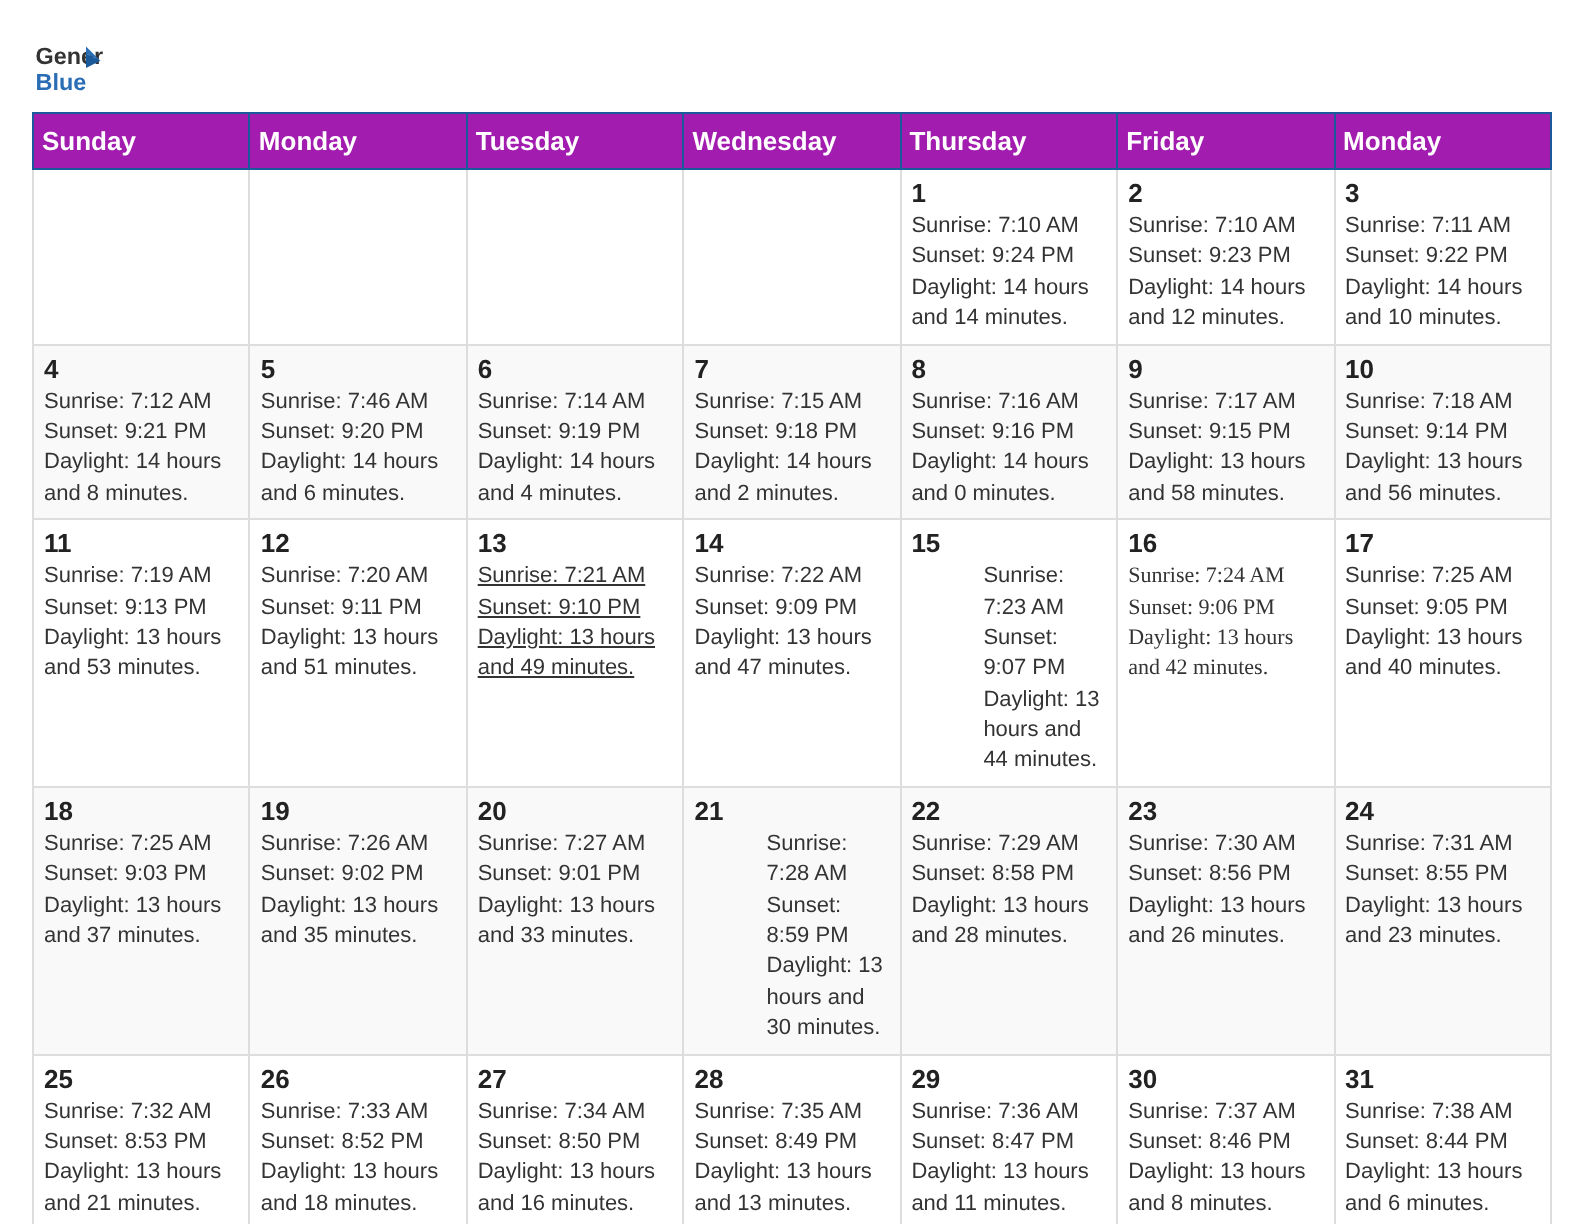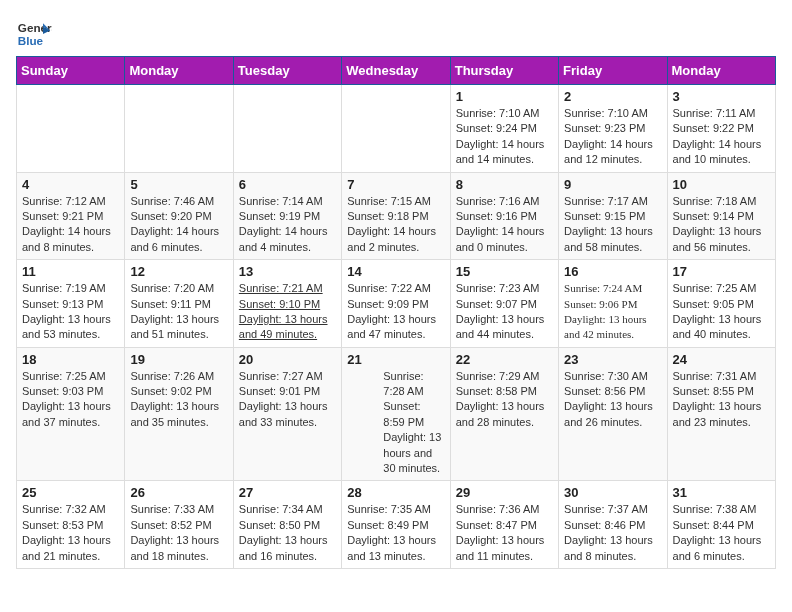--- a/index.html
+++ b/index.html
@@ -200,21 +200,21 @@
 Daylight: 13 hours and 49 minutes.</div>
         </td>
         <td>
           <div class="day-number">14</div>
           <div class="day-info" style="white-space: pre-line;">Sunrise: 7:22 AM
 Sunset: 9:09 PM
 Daylight: 13 hours and 47 minutes.</div>
         </td>
         <td>
           <div class="day-number">15</div>
-          <div class="day-info" style="white-space: pre-line;">Sunrise: 7:23 AM
+          <div class="day-info" style="white-space: pre-line; margin-left: 36px;">Sunrise: 7:23 AM
 Sunset: 9:07 PM
 Daylight: 13 hours and 44 minutes.</div>
         </td>
         <td>
           <div class="day-number">16</div>
           <div class="day-info" style="white-space: pre-line; font-family: Liberation Serif, serif;">Sunrise: 7:24 AM
 Sunset: 9:06 PM
 Daylight: 13 hours and 42 minutes.</div>
         </td>
         <td>

